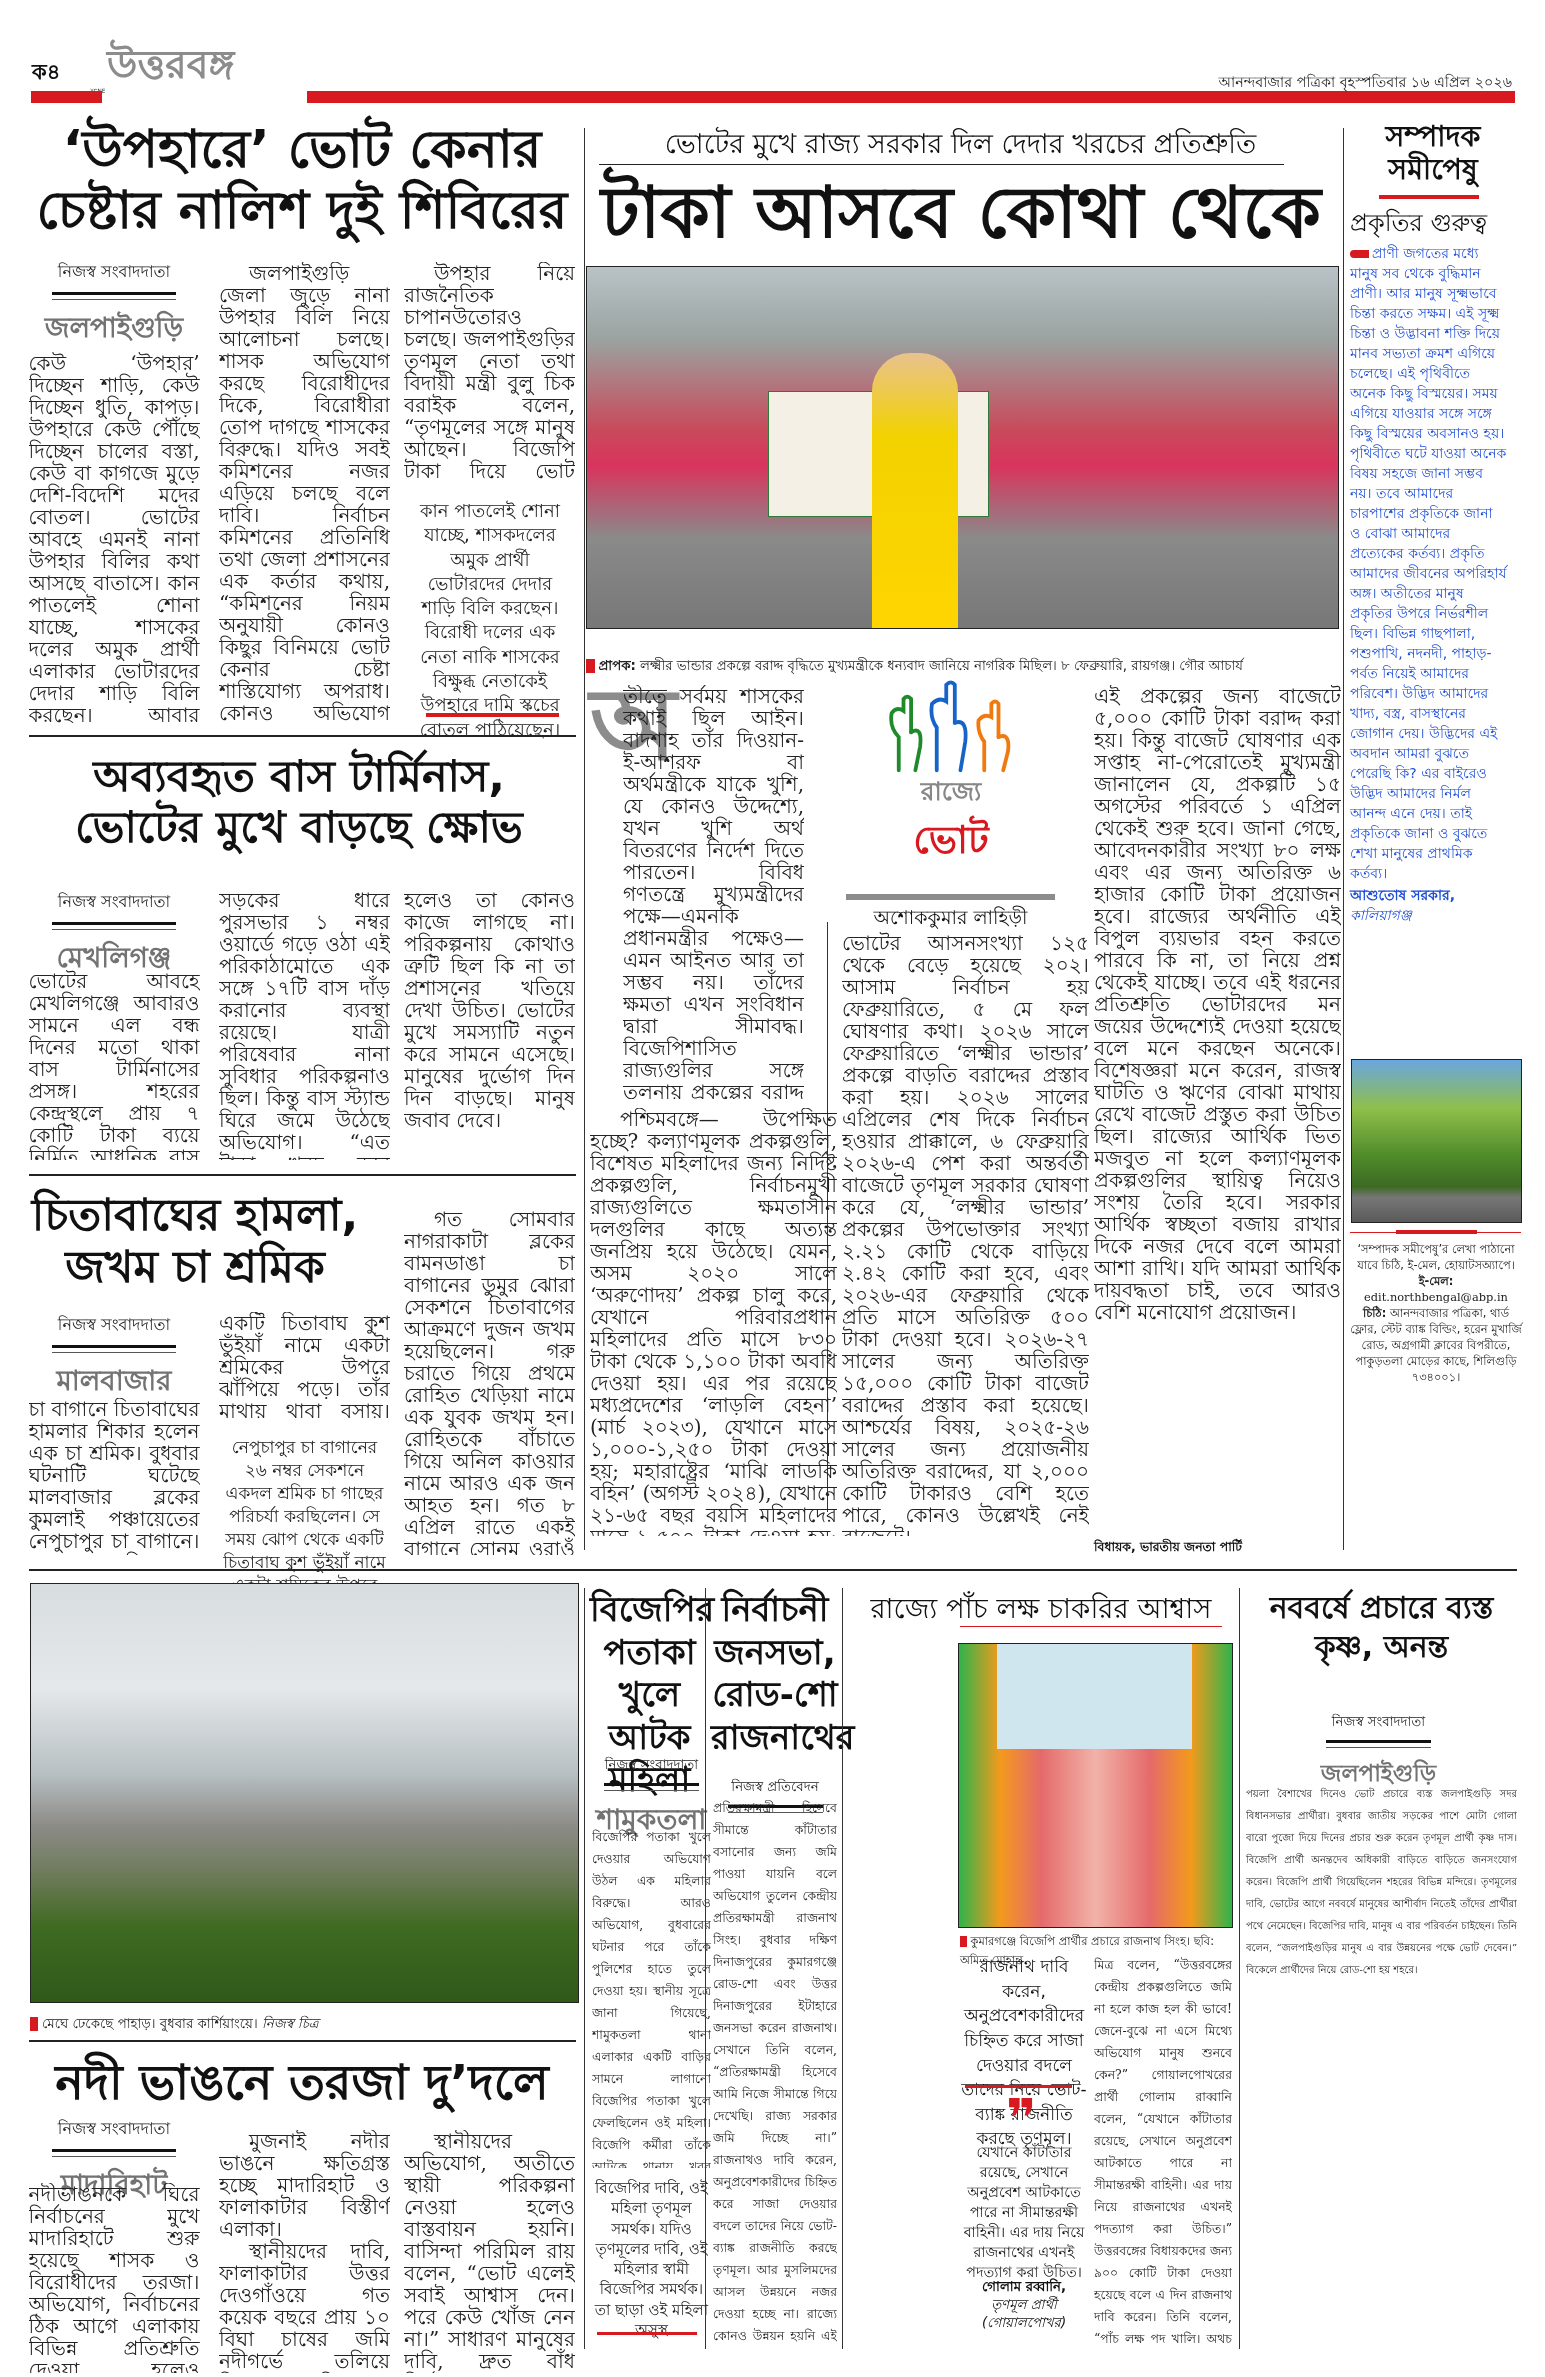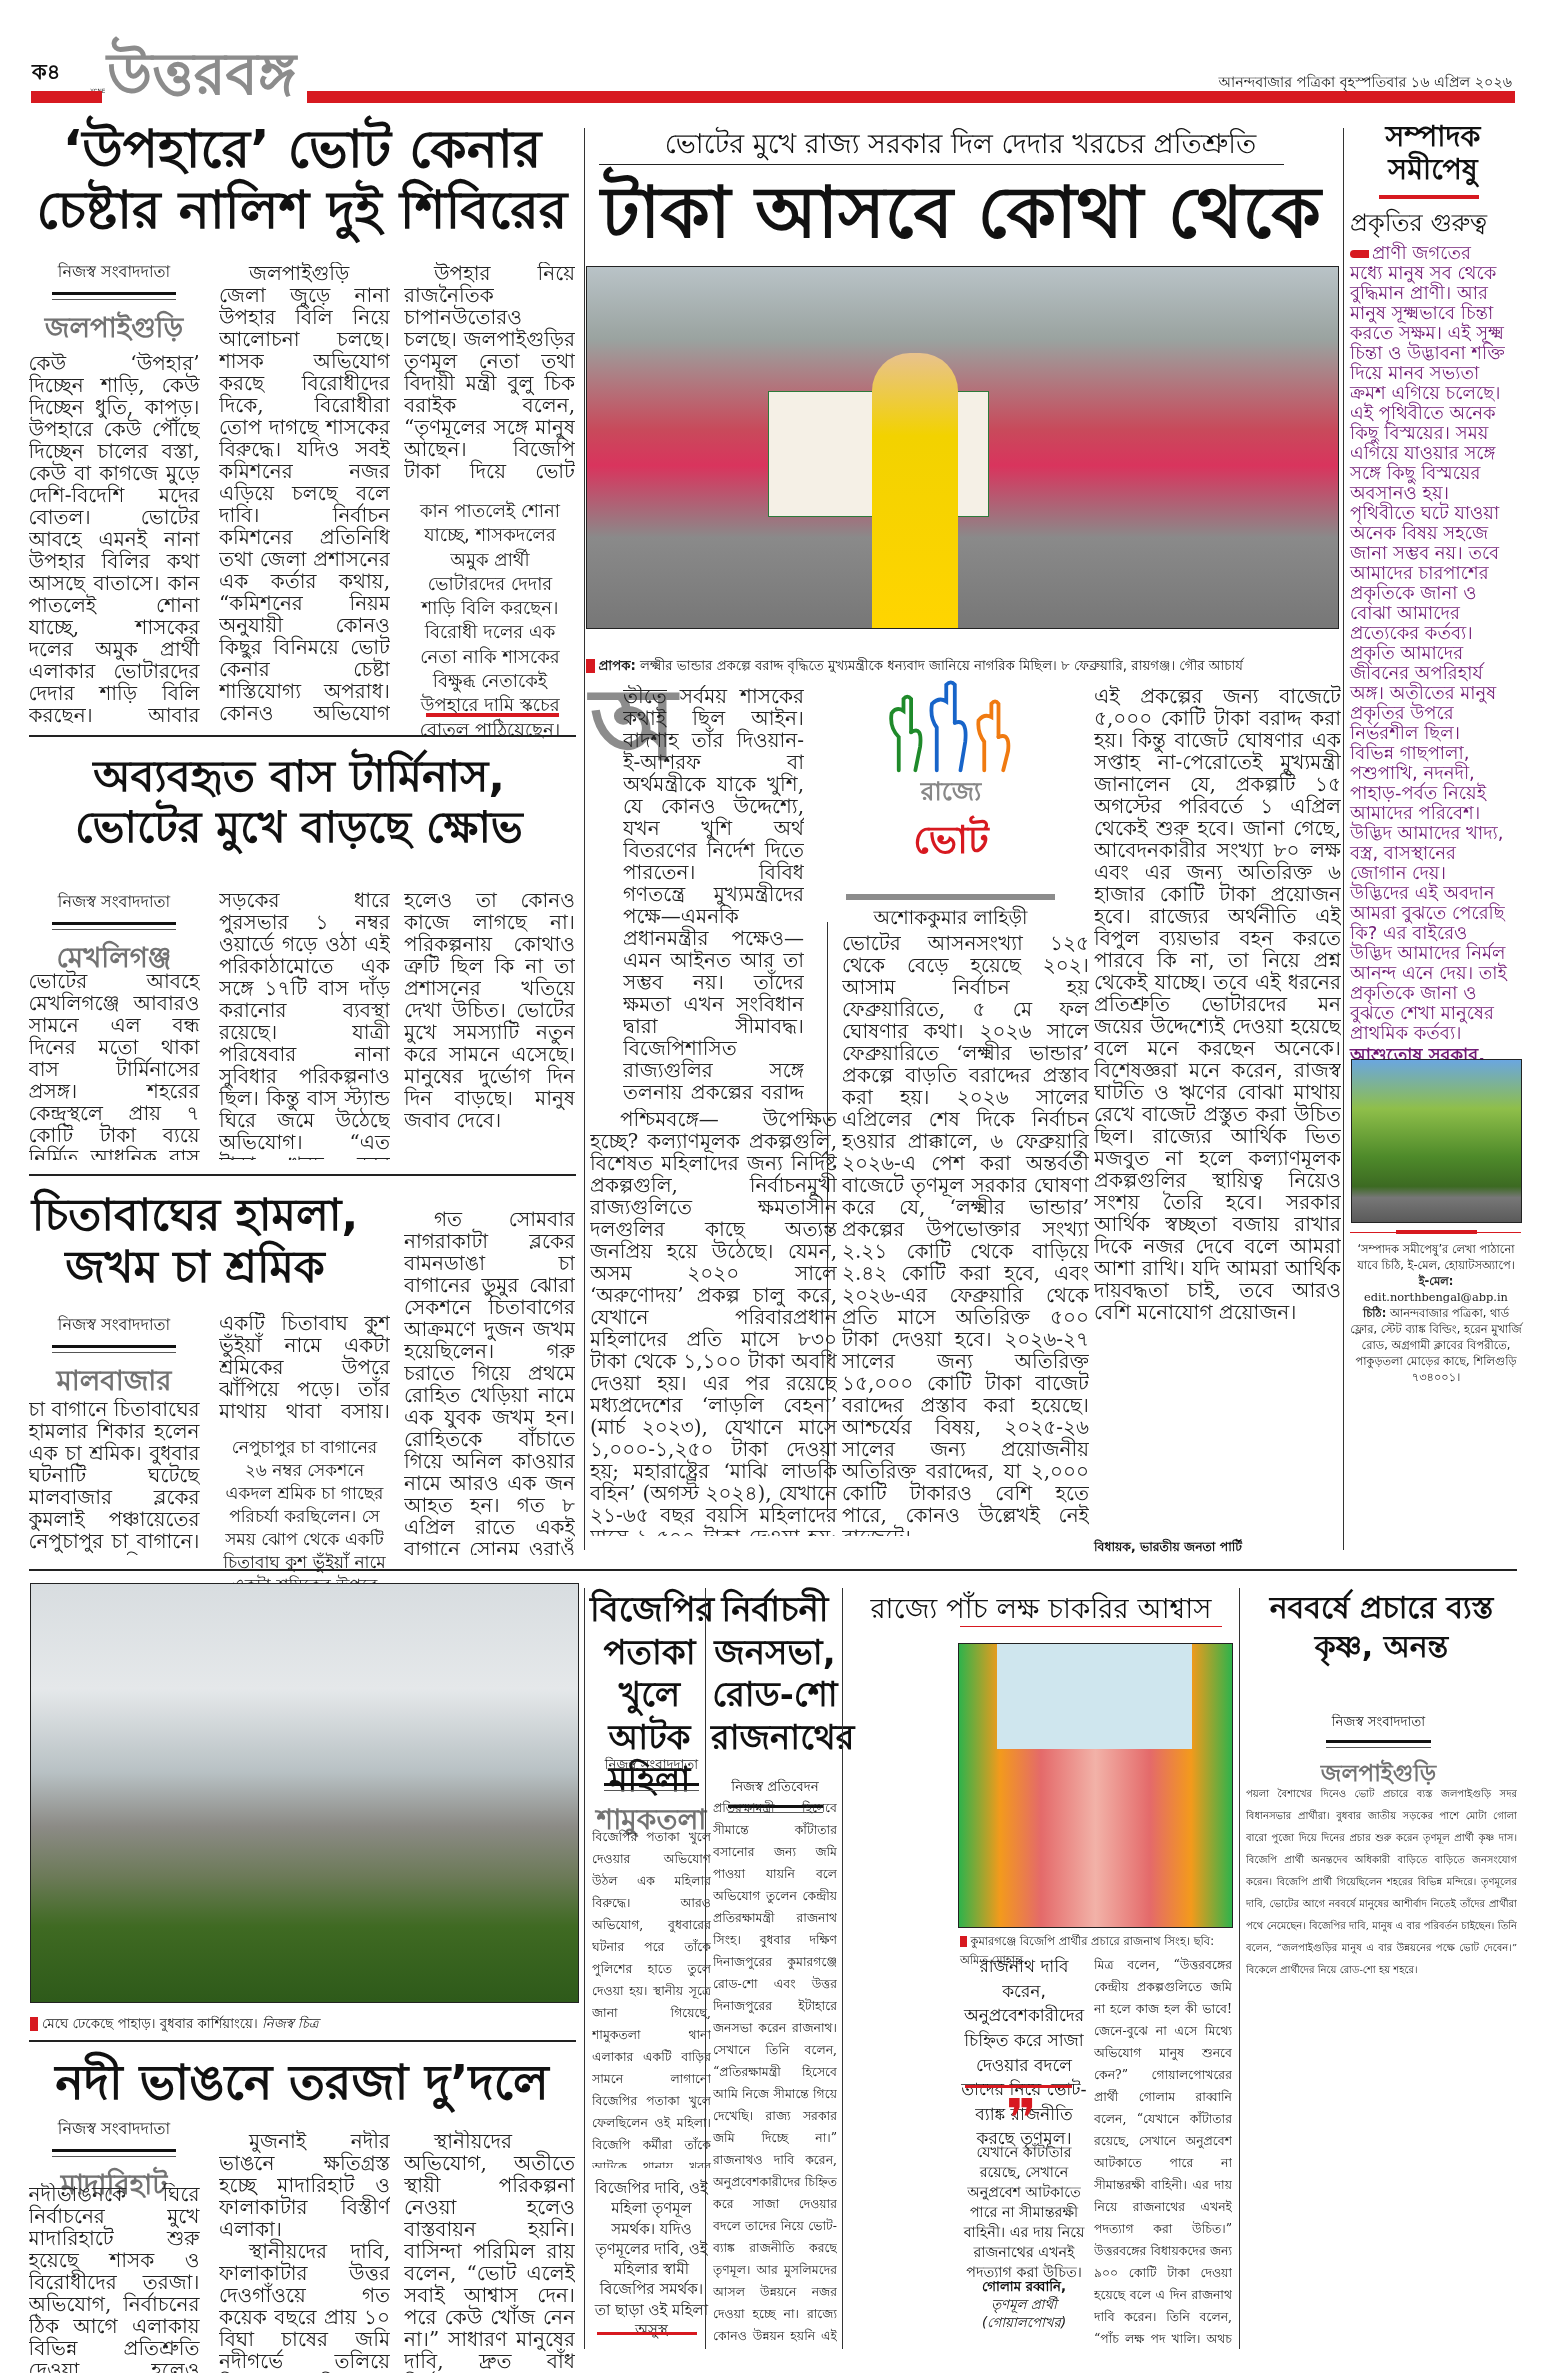--- a/index.html
+++ b/index.html
@@ -18,21 +18,21 @@
   .caption .sq{display:inline-block;width:8.6px;height:14.3px;background:#d71920;vertical-align:middle;margin-right:3.8px;}
   .pull{font-family:"DejaVu Sans",sans-serif;font-size:21px;line-height:1.35;text-align:center;color:#222;}
   .photo{border:1.4px solid #222;overflow:hidden;}
 </style>
 </head>
 <body>
 
 <div class="abs" style="left:32px;top:56px;font-size:21px;font-weight:bold;">ক৪</div>
 <div class="abs" style="left:90px;top:88px;font-size:5.7px;color:#333;">XCNE</div>
 <div class="abs redbar" style="left:31px;top:91px;width:71px;height:12.4px;"></div>
-<div class="abs" style="left:107px;top:45px;font-size:58px;font-weight:bold;color:#8c8c8c;line-height:1;">উত্তরবঙ্গ</div>
+<div class="abs" style="left:107px;top:45px;font-size:39px;font-weight:bold;color:#8c8c8c;line-height:1;">উত্তরবঙ্গ</div>
 <div class="abs redbar" style="left:307px;top:91px;width:1208px;height:12.4px;"></div>
 <div class="abs" style="right:33px;top:71px;font-size:14.3px;color:#222;">আনন্দবাজার পত্রিকা বৃহস্পতিবার ১৬ এপ্রিল ২০২৬</div>
 
 <div class="abs hl" style="left:28.5px;top:119px;width:547px;font-size:52px;">‘উপহারে’ ভোট কেনার চেষ্টার নালিশ দুই শিবিরের</div>
 <div class="abs" style="left:28.5px;top:259px;width:171px;">
   <div class="byline">নিজস্ব সংবাদদাতা</div>
   <div class="byrule" style="width:124px;"></div>
   <div class="place">জলপাইগুড়ি</div>
 </div>
 <div class="abs body" style="left:28.5px;top:352px;width:171px;height:371px;overflow:hidden;">
@@ -131,21 +131,21 @@
 </div>
 <div class="abs" style="left:1094px;top:1538px;width:247px;text-align:left;font-size:12.4px;font-weight:bold;">বিধায়ক, ভারতীয় জনতা পার্টি</div>
 
 <div class="abs vrule" style="left:1343px;top:128px;height:1422px;"></div>
 <div class="abs" style="left:1350px;top:121px;width:166px;text-align:center;font-size:28.5px;font-weight:bold;line-height:1.15;">
   <div>সম্পাদক</div>
   <div>সমীপেষু</div>
 </div>
 <div class="abs redbar" style="left:1379px;top:195px;width:100px;height:3.8px;"></div>
 <div class="abs" style="left:1350px;top:204px;font-size:24px;">প্রকৃতির গুরুত্ব</div>
-<div class="abs" style="left:1350px;top:243px;width:157px;font-family:'DejaVu Sans',sans-serif;font-size:18px;line-height:20px;color:#701a75;">
+<div class="abs" style="left:1350px;top:243px;width:157px;font-family:'DejaVu Sans',sans-serif;font-size:14px;line-height:20px;color:#1d4ed8;">
   <span style="display:inline-block;width:19px;height:8.6px;background:#d71920;border-radius:4.3px 0 0 4.3px;vertical-align:middle;margin-right:2.9px;"></span><span>প্রাণী জগতের মধ্যে মানুষ সব থেকে বুদ্ধিমান প্রাণী। আর মানুষ সূক্ষ্মভাবে চিন্তা করতে সক্ষম। এই সূক্ষ্ম চিন্তা ও উদ্ভাবনা শক্তি দিয়ে মানব সভ্যতা ক্রমশ এগিয়ে চলেছে। এই পৃথিবীতে অনেক কিছু বিস্ময়ের। সময় এগিয়ে যাওয়ার সঙ্গে সঙ্গে কিছু বিস্ময়ের অবসানও হয়। পৃথিবীতে ঘটে যাওয়া অনেক বিষয় সহজে জানা সম্ভব নয়। তবে আমাদের চারপাশের প্রকৃতিকে জানা ও বোঝা আমাদের প্রত্যেকের কর্তব্য। প্রকৃতি আমাদের জীবনের অপরিহার্য অঙ্গ। অতীতের মানুষ প্রকৃতির উপরে নির্ভরশীল ছিল। বিভিন্ন গাছপালা, পশুপাখি, নদনদী, পাহাড়-পর্বত নিয়েই আমাদের পরিবেশ। উদ্ভিদ আমাদের খাদ্য, বস্ত্র, বাসস্থানের জোগান দেয়। উদ্ভিদের এই অবদান আমরা বুঝতে পেরেছি কি? এর বাইরেও উদ্ভিদ আমাদের নির্মল আনন্দ এনে দেয়। তাই প্রকৃতিকে জানা ও বুঝতে শেখা মানুষের প্রাথমিক কর্তব্য।</span>
   <div style="font-weight:bold;margin-top:1.9px;">আশুতোষ সরকার,</div>
   <div style="font-style:italic;">কালিয়াগঞ্জ</div>
 </div>
 <div class="abs photo" style="left:1351px;top:1059px;width:169px;height:162px;background:linear-gradient(180deg,#6aa6e0 0%,#8fbf4a 30%,#4e8a2a 60%,#3c6a22 78%,#777 85%,#5a5a5a 100%);"></div>
 <div class="abs" style="left:1350px;top:1232px;width:171px;height:1px;background:#d71920;"></div>
 <div class="abs redbar" style="left:1396px;top:1230px;width:81px;height:3.8px;"></div>
 <div class="abs" style="left:1348px;top:1241px;width:176px;text-align:center;font-size:11.4px;line-height:16px;color:#222;">
   <div>‘সম্পাদক সমীপেষু’র লেখা পাঠানো যাবে চিঠি, ই-মেল, হোয়াটসঅ্যাপে।</div>
   <div><b>ই-মেল:</b> <span style="font-family:'DejaVu Serif',serif;">edit.northbengal@abp.in</span></div>

